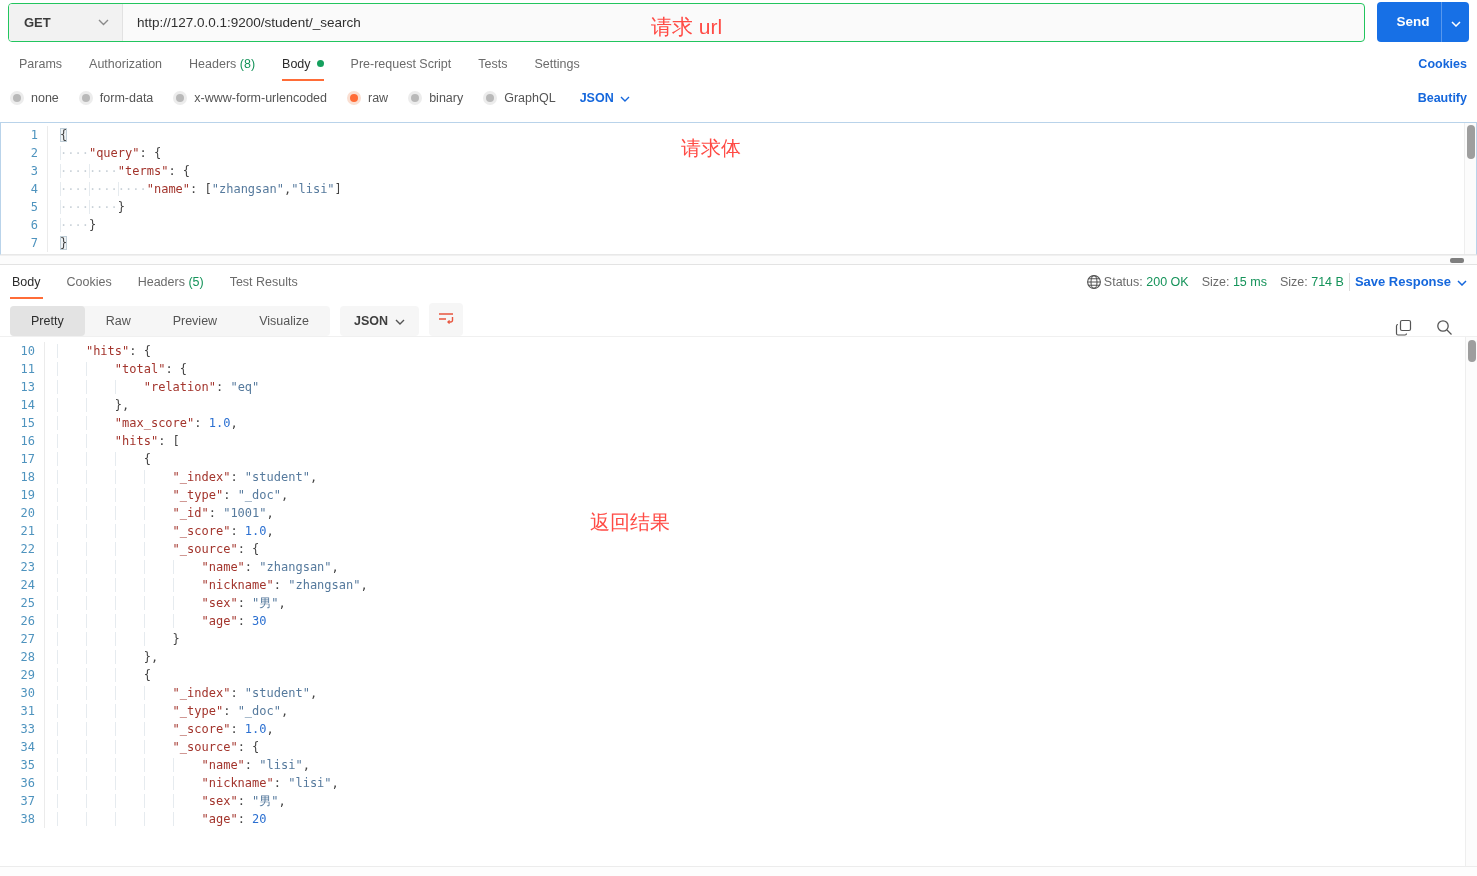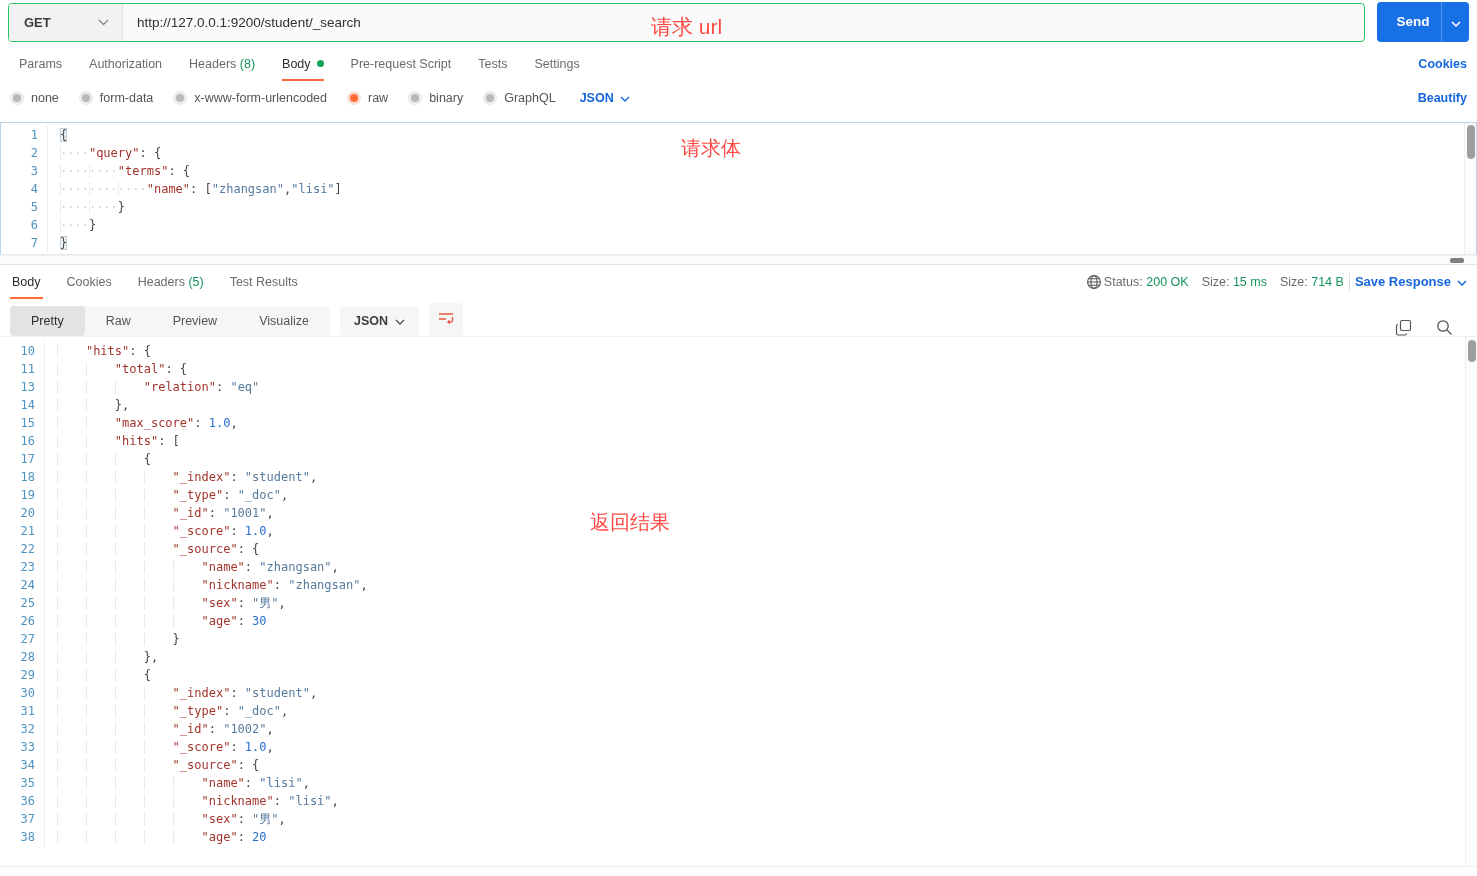--- a/index.html
+++ b/index.html
@@ -278,21 +278,20 @@
       <div class="code-row"><div class="gutter">22</div><div class="code"><span class="tok-ws">                </span><span class="tok-key">"_source"</span><span class="tok-punct">: {</span></div></div>
       <div class="code-row"><div class="gutter">23</div><div class="code"><span class="tok-ws">                    </span><span class="tok-key">"name"</span><span class="tok-punct">: </span><span class="tok-str">"zhangsan"</span><span class="tok-punct">,</span></div></div>
       <div class="code-row"><div class="gutter">24</div><div class="code"><span class="tok-ws">                    </span><span class="tok-key">"nickname"</span><span class="tok-punct">: </span><span class="tok-str">"zhangsan"</span><span class="tok-punct">,</span></div></div>
       <div class="code-row"><div class="gutter">25</div><div class="code"><span class="tok-ws">                    </span><span class="tok-key">"sex"</span><span class="tok-punct">: </span><span class="tok-str">"男"</span><span class="tok-punct">,</span></div></div>
       <div class="code-row"><div class="gutter">26</div><div class="code"><span class="tok-ws">                    </span><span class="tok-key">"age"</span><span class="tok-punct">: </span><span class="tok-num">30</span></div></div>
       <div class="code-row"><div class="gutter">27</div><div class="code"><span class="tok-ws">                </span><span class="tok-punct">}</span></div></div>
       <div class="code-row"><div class="gutter">28</div><div class="code"><span class="tok-ws">            </span><span class="tok-punct">},</span></div></div>
       <div class="code-row"><div class="gutter">29</div><div class="code"><span class="tok-ws">            </span><span class="tok-punct">{</span></div></div>
       <div class="code-row"><div class="gutter">30</div><div class="code"><span class="tok-ws">                </span><span class="tok-key">"_index"</span><span class="tok-punct">: </span><span class="tok-str">"student"</span><span class="tok-punct">,</span></div></div>
       <div class="code-row"><div class="gutter">31</div><div class="code"><span class="tok-ws">                </span><span class="tok-key">"_type"</span><span class="tok-punct">: </span><span class="tok-str">"_doc"</span><span class="tok-punct">,</span></div></div>
-      <div class="code-row"><div class="gutter">32</div><div class="code"><span class="tok-ws">                </span><span class="tok-key">"_id"</span><span class="tok-punct">: </span><span class="tok-str">"1002"</span><span class="tok-punct">,</span></div></div>
       <div class="code-row"><div class="gutter">33</div><div class="code"><span class="tok-ws">                </span><span class="tok-key">"_score"</span><span class="tok-punct">: </span><span class="tok-num">1.0</span><span class="tok-punct">,</span></div></div>
       <div class="code-row"><div class="gutter">34</div><div class="code"><span class="tok-ws">                </span><span class="tok-key">"_source"</span><span class="tok-punct">: {</span></div></div>
       <div class="code-row"><div class="gutter">35</div><div class="code"><span class="tok-ws">                    </span><span class="tok-key">"name"</span><span class="tok-punct">: </span><span class="tok-str">"lisi"</span><span class="tok-punct">,</span></div></div>
       <div class="code-row"><div class="gutter">36</div><div class="code"><span class="tok-ws">                    </span><span class="tok-key">"nickname"</span><span class="tok-punct">: </span><span class="tok-str">"lisi"</span><span class="tok-punct">,</span></div></div>
       <div class="code-row"><div class="gutter">37</div><div class="code"><span class="tok-ws">                    </span><span class="tok-key">"sex"</span><span class="tok-punct">: </span><span class="tok-str">"男"</span><span class="tok-punct">,</span></div></div>
       <div class="code-row"><div class="gutter">38</div><div class="code"><span class="tok-ws">                    </span><span class="tok-key">"age"</span><span class="tok-punct">: </span><span class="tok-num">20</span></div></div>
     </div>
   <div class="ann ann-result" style="position:absolute;left:590px;top:172px;">返回结果</div>
   <div class="vscroll">
       <div class="thumb" style="height:22px;top:3px;"></div>

